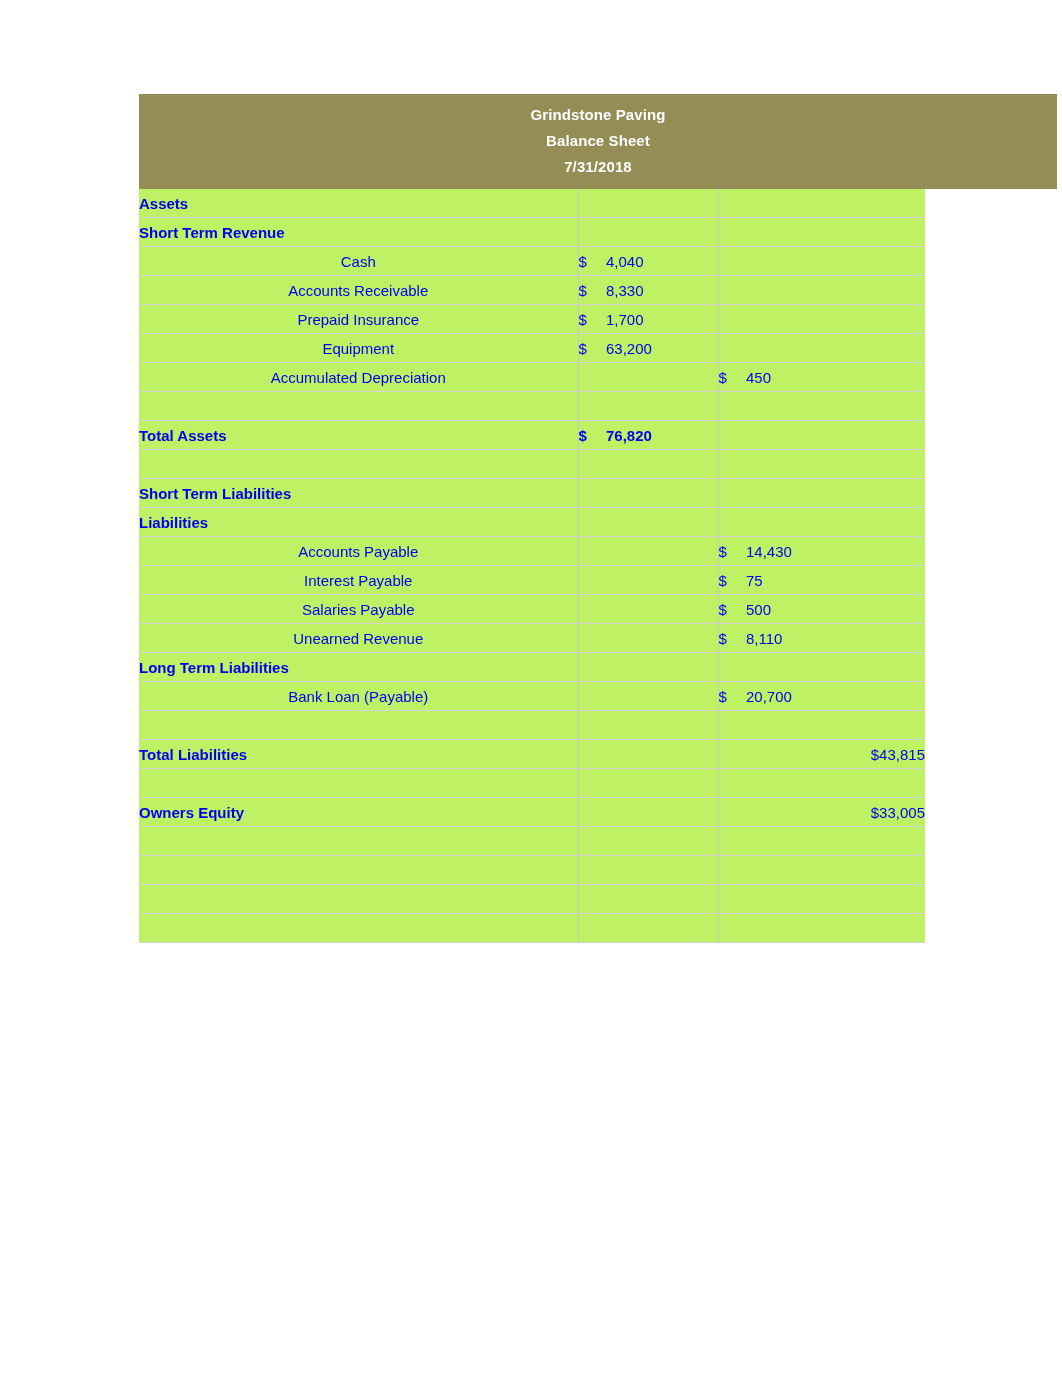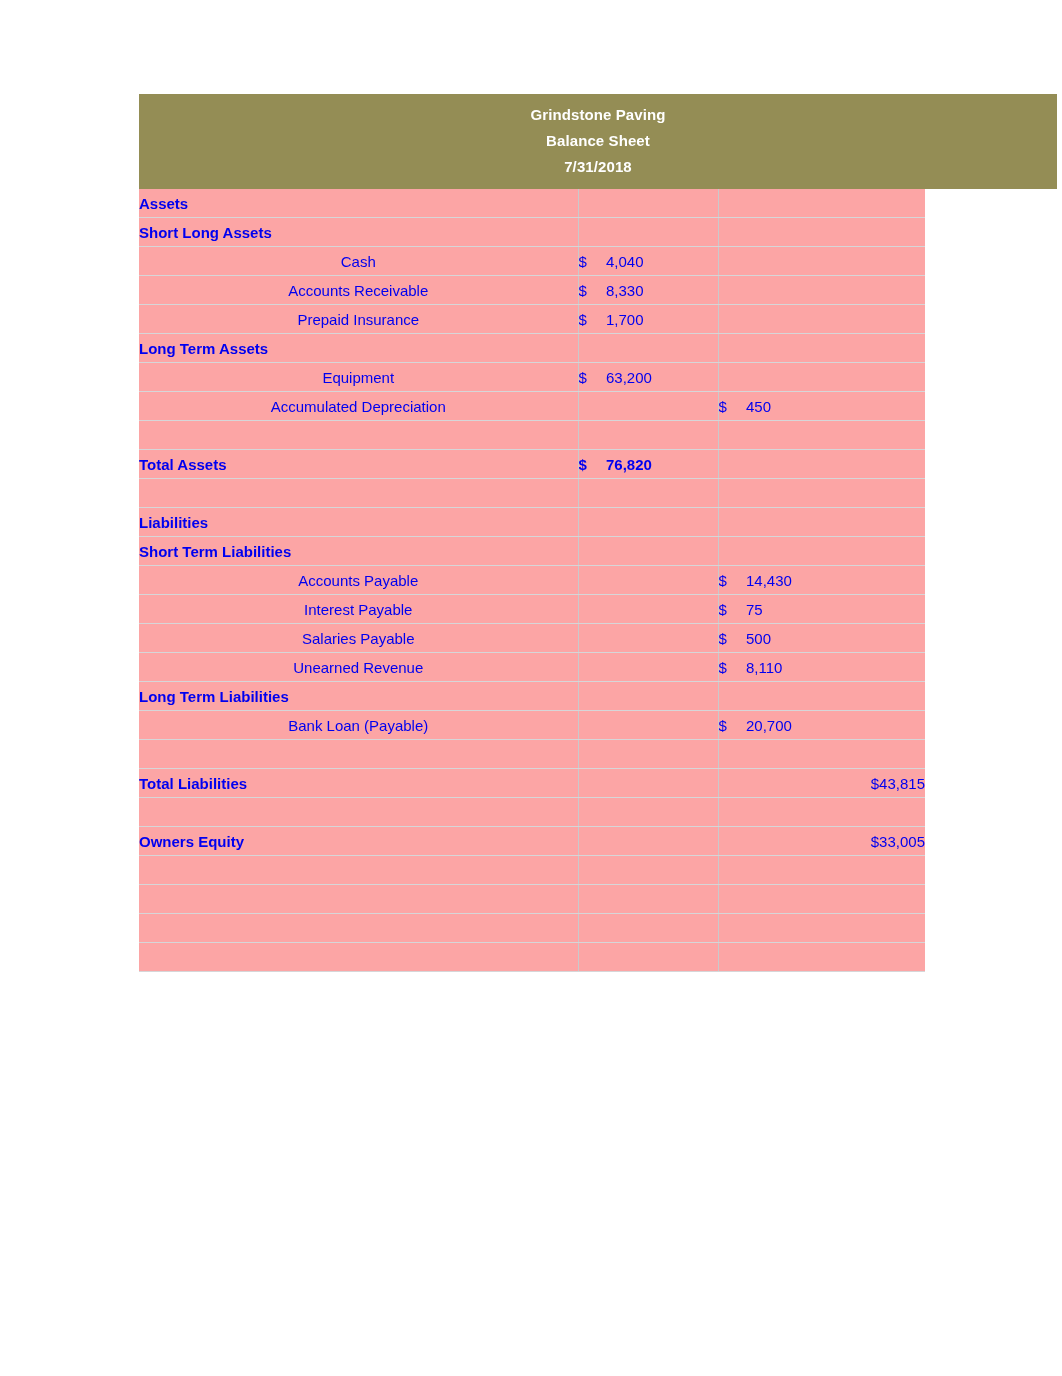--- a/index.html
+++ b/index.html
@@ -27,21 +27,21 @@
     line-height:26px;
     letter-spacing:0.1px;
   }
   .title-band > div{ white-space:nowrap; }
 
   
   table.bs{
     border-collapse:collapse;
     width:786px;
     table-layout:fixed;
-    background:#fca5a5;
+    background:#bef264;
   }
   table.bs tr{ height:28px; }
   table.bs td{
     height:28px;
     padding:0;
     border-bottom:1px solid #d6d6d8;
     vertical-align:middle;
     color:#0000f0;
     font-size:15px;
     white-space:nowrap;
@@ -98,21 +98,21 @@
 
       <tr>
         <td class="label bold">Assets</td>
         <td class="sepline"></td>
         <td></td>
         <td class="sepline"></td>
         <td></td>
       </tr>
 
       <tr>
-        <td class="label bold">Short Long Assets</td>
+        <td class="label bold">Short Term Revenue</td>
         <td class="sepline"></td>
         <td></td>
         <td class="sepline"></td>
         <td></td>
       </tr>
 
       <tr>
         <td class="label indent">Cash</td>
         <td class="sym">$</td>
         <td class="amt">4,040</td>
@@ -129,27 +129,20 @@
       </tr>
 
       <tr>
         <td class="label indent">Prepaid Insurance</td>
         <td class="sym">$</td>
         <td class="amt">1,700</td>
         <td class="sepline"></td>
         <td></td>
       </tr>
 
-      <tr>
-        <td class="label bold">Long Term Assets</td>
-        <td class="sepline"></td>
-        <td></td>
-        <td class="sepline"></td>
-        <td></td>
-      </tr>
 
       <tr>
         <td class="label indent">Equipment</td>
         <td class="sym">$</td>
         <td class="amt">63,200</td>
         <td class="sepline"></td>
         <td></td>
       </tr>
 
       <tr>
@@ -178,29 +171,29 @@
 
       <tr class="spacer">
         <td class="label"></td>
         <td class="sepline"></td>
         <td></td>
         <td class="sepline"></td>
         <td></td>
       </tr>
 
       <tr>
+        <td class="label bold">Short Term Liabilities</td>
+        <td class="sepline"></td>
+        <td></td>
+        <td class="sepline"></td>
+        <td></td>
+      </tr>
+
+      <tr>
         <td class="label bold">Liabilities</td>
-        <td class="sepline"></td>
-        <td></td>
-        <td class="sepline"></td>
-        <td></td>
-      </tr>
-
-      <tr>
-        <td class="label bold">Short Term Liabilities</td>
         <td class="sepline"></td>
         <td></td>
         <td class="sepline"></td>
         <td></td>
       </tr>
 
       <tr>
         <td class="label indent">Accounts Payable</td>
         <td class="sepline"></td>
         <td></td>

